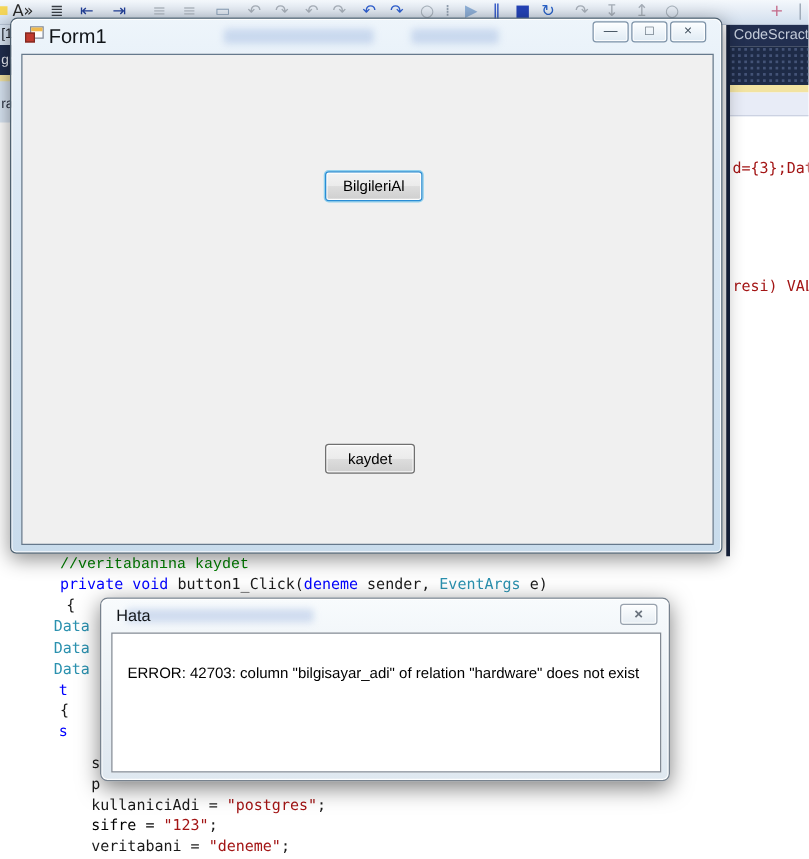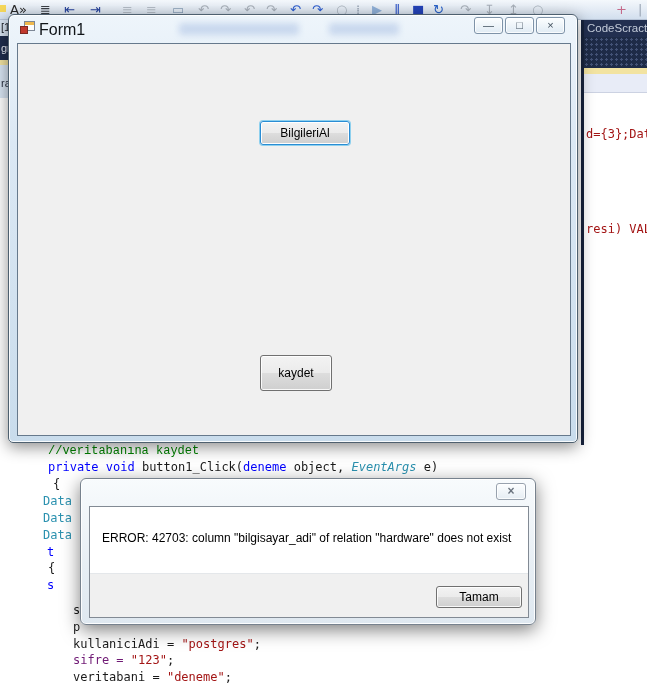--- a/index.html
+++ b/index.html
@@ -55,22 +55,22 @@
   .caption-btn{width:29px;height:17px;border:1px solid #7e93a8;border-radius:3px;
     background:linear-gradient(#fcfeff,#e0ebf4);color:#3f4e5c;font-size:11px;line-height:14px;
     text-align:center;box-shadow:inset 0 0 0 1px rgba(255,255,255,.8);cursor:default}
   .form-client{position:absolute;left:8px;top:28px;width:554px;height:393px;background:#f0f0f0;border:1px solid #66798c}
 
   .win-btn{position:absolute;display:flex;align-items:center;justify-content:center;
     font-size:12px;color:#000;border:1px solid #707070;border-radius:3px;
     background:linear-gradient(180deg,#f3f3f3 0%,#ebebeb 49%,#dddddd 51%,#cfcfcf 100%);
     box-shadow:inset 0 0 0 1px rgba(255,255,255,.85);cursor:default}
   .win-btn.focused{border:1px solid #2a8dd4;box-shadow:0 0 0 1px #8ed0ee, inset 0 0 0 1px rgba(255,255,255,.95)}
-  .btn-bilgileri{left:242px;top:77px;width:90px;height:24px}
-  .btn-kaydet{left:242px;top:311px;width:72px;height:36px}
+  .btn-bilgileri{left:242px;top:93px;width:78px;height:24px}
+  .btn-kaydet{left:242px;top:311px;width:72px;height:24px}
 
   .cols,.rowvals{position:absolute;left:0;width:100%;height:16px}
   .cols{top:172px}
   .rowvals{top:235px}
   .col-label,.row-cell{position:absolute;font-size:13px;color:#131313;white-space:nowrap}
   .c0{left:44px}.c1{left:191px}.c2{left:325px}.c3{left:441px}
 
   
   .dialog{position:absolute;left:80px;top:478px;width:456px;height:147px;
     border:1px solid #77828e;border-radius:6px;
@@ -133,32 +133,32 @@
   <div class="rp-yellow"></div>
   <div class="rp-lav"></div>
   <div>
       <div class="right-frag" style="top: 107px;">d={3};Databa</div>
       <div class="right-frag" style="top: 202px;">resi) VALUES</div>
     </div>
 </div>
 
 <div class="code-layer">
     <div class="code-line" style="left: 48px; top: 444px; font-family: Liberation Mono, monospace;"><span style="color: rgb(0, 128, 0);">//veritabanına kaydet</span></div>
-    <div class="code-line" style="left: 48px; top: 460px;"><span style="color: rgb(0, 0, 255);">private void </span><span style="color: rgb(26, 26, 26);">button1_Click(</span><span style="color: rgb(0, 0, 255);">deneme</span><span style="color: rgb(26, 26, 26);"> object, </span><span style="color: rgb(43, 145, 175); font-style: italic;">EventArgs</span><span style="color: rgb(26, 26, 26);"> e)</span></div>
+    <div class="code-line" style="left: 48px; top: 460px;"><span style="color: rgb(0, 0, 255);">private void </span><span style="color: rgb(26, 26, 26);">button1_Click(</span><span style="color: rgb(0, 0, 255);">deneme</span><span style="color: rgb(26, 26, 26);"> sender, </span><span style="color: rgb(43, 145, 175);">EventArgs</span><span style="color: rgb(26, 26, 26);"> e)</span></div>
     <div class="code-line" style="left: 53px; top: 477px;"><span style="color: rgb(26, 26, 26);">{</span></div>
     <div class="code-line" style="left: 43px; top: 494px;"><span style="color: rgb(43, 145, 175);">Data</span></div>
     <div class="code-line" style="left: 43px; top: 511px;"><span style="color: rgb(43, 145, 175);">Data</span></div>
     <div class="code-line" style="left: 43px; top: 528px;"><span style="color: rgb(43, 145, 175);">Data</span></div>
     <div class="code-line" style="left: 47px; top: 545px;"><span style="color: rgb(0, 0, 255);">t</span></div>
     <div class="code-line" style="left: 48px; top: 561px;"><span style="color: rgb(26, 26, 26);">{</span></div>
     <div class="code-line" style="left: 47px; top: 578px;"><span style="color: rgb(0, 0, 255);">s</span></div>
     <div class="code-line" style="left: 73px; top: 603px;"><span style="color: rgb(26, 26, 26);">s</span></div>
     <div class="code-line" style="left: 73px; top: 620px;"><span style="color: rgb(26, 26, 26);">p</span></div>
     <div class="code-line" style="left: 73px; top: 637px;"><span style="color: rgb(26, 26, 26);">kullaniciAdi = </span><span style="color: rgb(163, 21, 21);">"postgres"</span><span style="color: rgb(26, 26, 26);">;</span></div>
-    <div class="code-line" style="left: 73px; top: 653px;"><span style="color: #701a75; margin-top: 36px;">sifre = </span><span style="color: rgb(163, 21, 21);">"123"</span><span style="color: rgb(26, 26, 26);">;</span></div>
+    <div class="code-line" style="left: 73px; top: 653px;"><span style="color: #000000; margin-top: 36px;">sifre = </span><span style="color: rgb(163, 21, 21);">"123"</span><span style="color: rgb(26, 26, 26);">;</span></div>
     <div class="code-line" style="left: 73px; top: 670px;"><span style="color: rgb(26, 26, 26);">veritabani = </span><span style="color: rgb(163, 21, 21);">"deneme"</span><span style="color: rgb(26, 26, 26);">;</span></div>
   </div>
 
 <div class="form-window">
   <div class="form-titlebar">
     <span class="blob" style="left:170px;top:8px;width:120px;height:12px"></span>
     <span class="blob" style="left:320px;top:8px;width:70px;height:12px"></span>
     <span class="form-icon">
         <i class="fi-back"></i>
         <i class="fi-front"></i>
@@ -170,20 +170,21 @@
       <span class="caption-btn">×</span>
     </span>
   </div>
   <div class="form-client">
     <button class="win-btn focused btn-bilgileri">BilgileriAl</button>
     <button class="win-btn btn-kaydet">kaydet</button>
   </div>
 </div>
 
 <div class="dialog">
+  <div class="dialog-titlebar">
+    <span class="blob" style="left:20px;top:8px;width:150px;height:11px"></span>
+    <span class="dialog-title">Hata</span>
+  </div>
   <span class="dialog-close">×</span>
   <div class="dialog-panel">
     <div class="dialog-msg">ERROR: 42703: column "bilgisayar_adi" of relation "hardware" does not exist</div>
-    <div class="dialog-footer">
-      <button class="win-btn btn-tamam">Tamam</button>
-    </div>
   </div>
 </div>
 
 </body></html>

